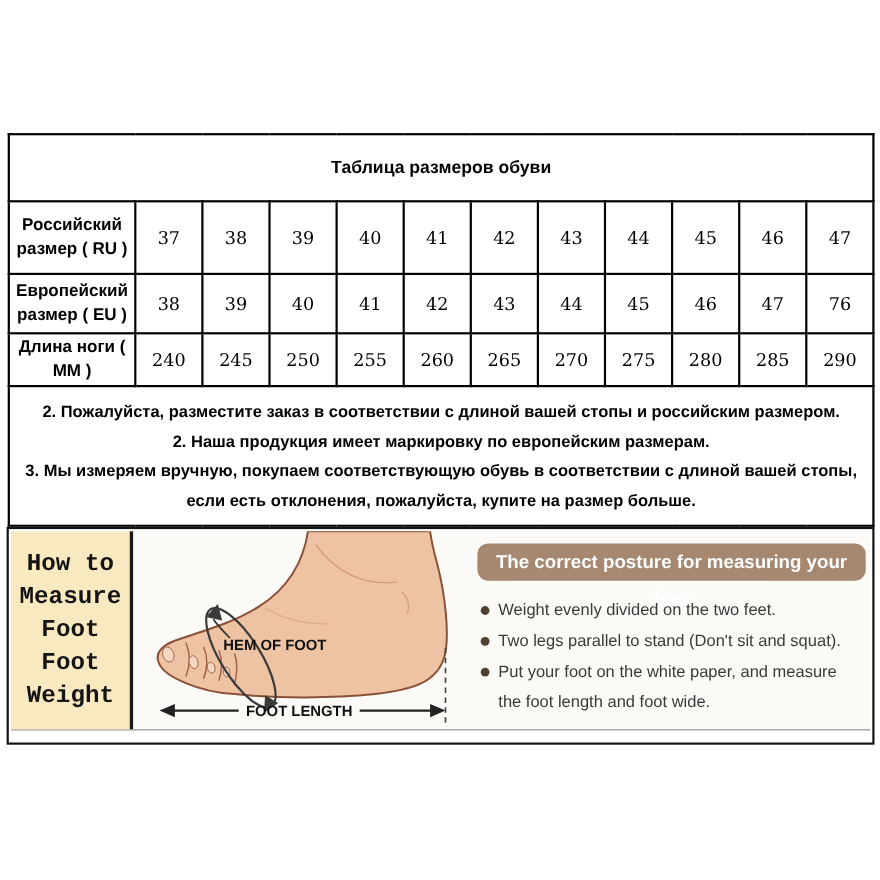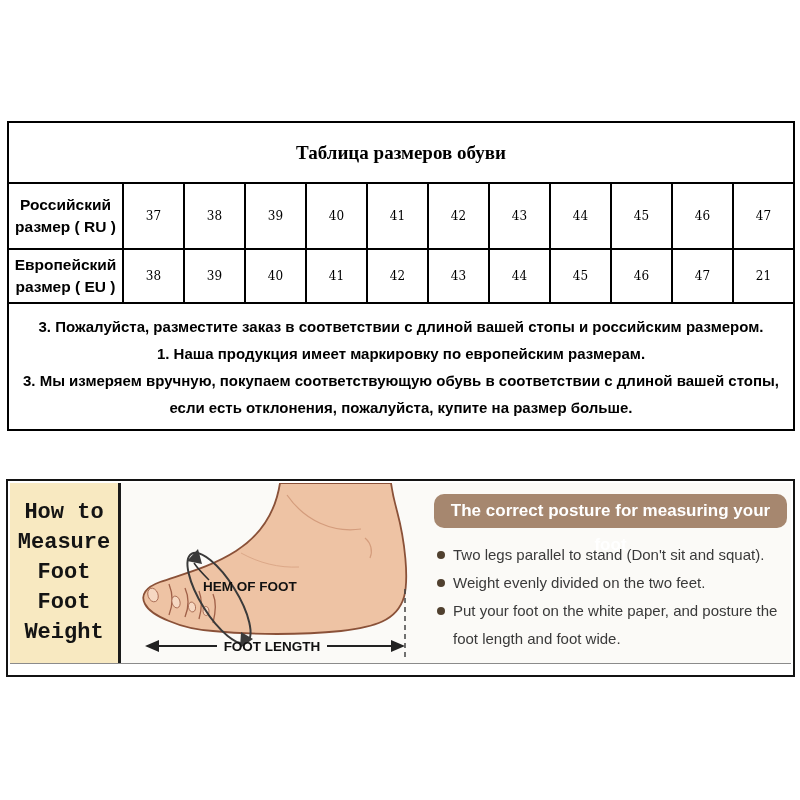--- a/index.html
+++ b/index.html
@@ -3,27 +3,27 @@
 <meta charset="utf-8">
 <style>
   html,body{margin:0;padding:0;background:#fff;}
   .canvas{position:relative;width:800px;height:800px;background:#ffffff;overflow:hidden;
           font-family:"Liberation Sans",sans-serif;}
 
   
   .size-table{position:absolute;left:7px;top:121px;width:786px;border-collapse:collapse;
               table-layout:fixed;}
   .size-table td{border:2px solid #000;text-align:center;vertical-align:middle;color:#000;}
-  .title-cell{height:57px;font-weight:bold;font-size:19px;font-family:Liberation Serif, serif;}
+  .title-cell{height:57px;font-weight:bold;font-size:16px;}
   .row-ru td{height:62px;}
   .row-eu td{height:50px;}
   .row-mm td{height:44px;}
   .label-cell{font-weight:bold;font-size:15.5px;padding:0 3px;line-height:1.45;
               overflow-wrap:break-word;}
-  .num-cell{font-family:"DejaVu Serif",serif;font-size:12px;font-weight:normal;}
+  .num-cell{font-family:"DejaVu Serif",serif;font-size:16px;font-weight:normal;}
   .notes-cell{height:125px;padding:0 8px;}
   .notes-inner{display:flex;flex-direction:column;justify-content:center;height:100%;}
   .note-line{font-weight:bold;font-size:15px;line-height:27px;text-align:center;color:#000;}
 
   
   .bottom-box{position:absolute;left:6px;top:479px;width:789px;height:198px;
               border:2px solid #131313;background:#fff;box-sizing:border-box;}
   .photo{position:absolute;left:2px;top:2px;width:781px;height:181px;background:#fbfaf7;
          border-bottom:1px solid #8b8b8b;box-sizing:border-box;}
   .beige-panel{position:absolute;left:0;top:0;width:108px;height:100%;background:#f8e9c1;
@@ -85,27 +85,41 @@
       <td class="num-cell">38</td>
           <td class="num-cell">39</td>
           <td class="num-cell">40</td>
           <td class="num-cell">41</td>
           <td class="num-cell">42</td>
           <td class="num-cell">43</td>
           <td class="num-cell">44</td>
           <td class="num-cell">45</td>
           <td class="num-cell">46</td>
           <td class="num-cell">47</td>
-          <td class="num-cell">21</td>
+          <td class="num-cell">76</td>
+        </tr>
+      <tr class="row-mm">
+        <td class="label-cell">Длина ноги ( ММ )</td>
+      <td class="num-cell">240</td>
+          <td class="num-cell">245</td>
+          <td class="num-cell">250</td>
+          <td class="num-cell">255</td>
+          <td class="num-cell">260</td>
+          <td class="num-cell">265</td>
+          <td class="num-cell">270</td>
+          <td class="num-cell">275</td>
+          <td class="num-cell">280</td>
+          <td class="num-cell">285</td>
+          <td class="num-cell">290</td>
         </tr>
       <tr>
         <td colspan="12" class="notes-cell">
           <div class="notes-inner">
-              <div class="note-line">3. Пожалуйста, разместите заказ в соответствии с длиной вашей стопы и российским размером.</div>
-              <div class="note-line">1. Наша продукция имеет маркировку по европейским размерам.</div>
+              <div class="note-line">2. Пожалуйста, разместите заказ в соответствии с длиной вашей стопы и российским размером.</div>
+              <div class="note-line">2. Наша продукция имеет маркировку по европейским размерам.</div>
               <div class="note-line">3. Мы измеряем вручную, покупаем соответствующую обувь в соответствии с длиной вашей стопы, если есть отклонения, пожалуйста, купите на размер больше.</div>
             </div>
         </td>
       </tr>
     </tbody>
   </table>
 
   <div class="bottom-box">
     <div class="photo">
 
@@ -151,22 +165,22 @@
           <path d="M190,163 L256,163" stroke="#222" stroke-width="2"></path>
           <path d="M8,163 L22,157 L22,169 Z" fill="#222"></path>
           <path d="M268,163 L254,157 L254,169 Z" fill="#222"></path>
           <text x="135" y="168" text-anchor="middle" font-family="Liberation Sans, sans-serif" font-size="13.5" font-weight="bold" fill="#111">FOOT LENGTH</text>
         </svg>
       </div>
 
       <div class="right-panel">
         <div class="posture-header">The correct posture for measuring your foot</div>
         <ul class="bullets">
+            <li class="bullet-item">Weight evenly divided on the two feet.</li>
             <li class="bullet-item">Two legs parallel to stand (Don't sit and squat).</li>
-            <li class="bullet-item">Weight evenly divided on the two feet.</li>
-            <li class="bullet-item">Put your foot on the white paper, and posture the foot length and foot wide.</li>
+            <li class="bullet-item">Put your foot on the white paper, and measure the foot length and foot wide.</li>
           </ul>
       </div>
 
     </div>
   </div>
 
 </div>
 
 </body></html>

